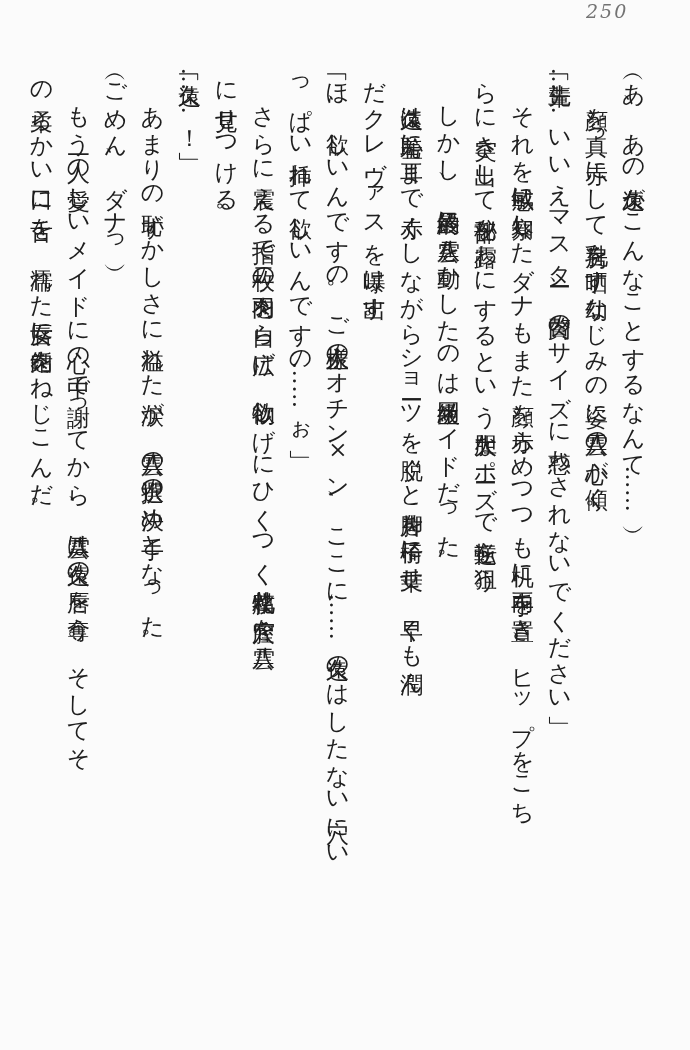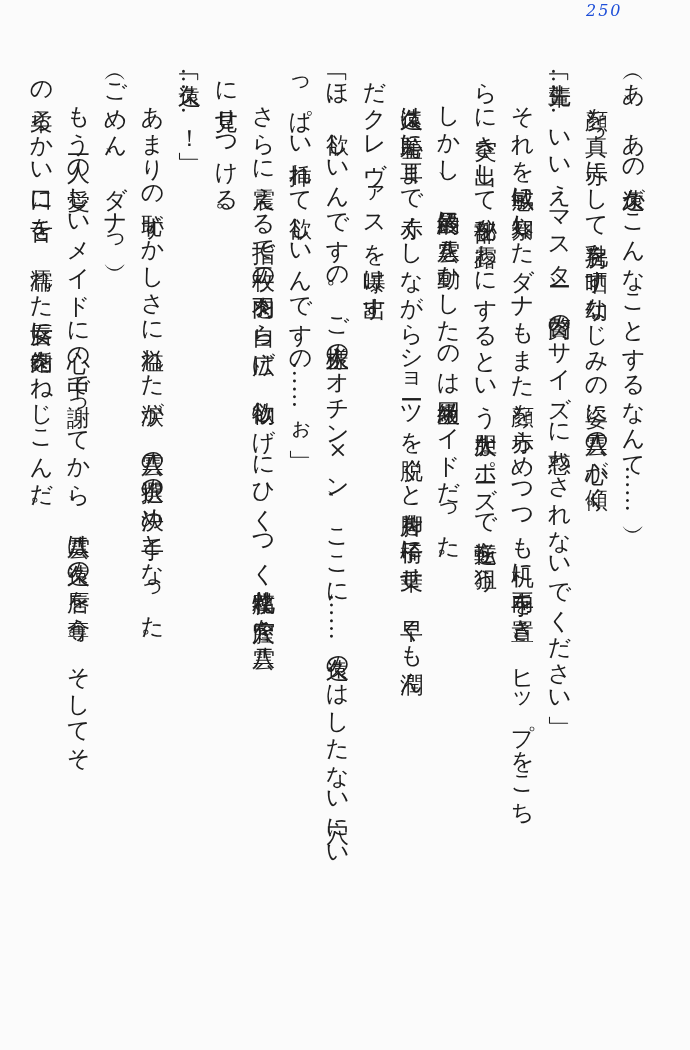--- a/index.html
+++ b/index.html
@@ -13,24 +13,24 @@
     height: 1050px;
     background: #fbfbfb;
     overflow: hidden;
     font-family: "DejaVu Serif", "Liberation Serif", serif;
     color: #1e1e1e;
   }
   .page-number {
     position: absolute;
     top: 0px;
     left: 586px;
-    font-size: 16px;
+    font-size: 19px;
     font-style: italic;
     letter-spacing: 2px;
-    color: #1d4ed8;
+    color: #737373;
     line-height: 22px;
   }
   .text-block {
     position: absolute;
     top: 66px;
     right: 38px;
     width: 629px;
     height: 975px;
     writing-mode: vertical-rl;
     text-orientation: mixed;

